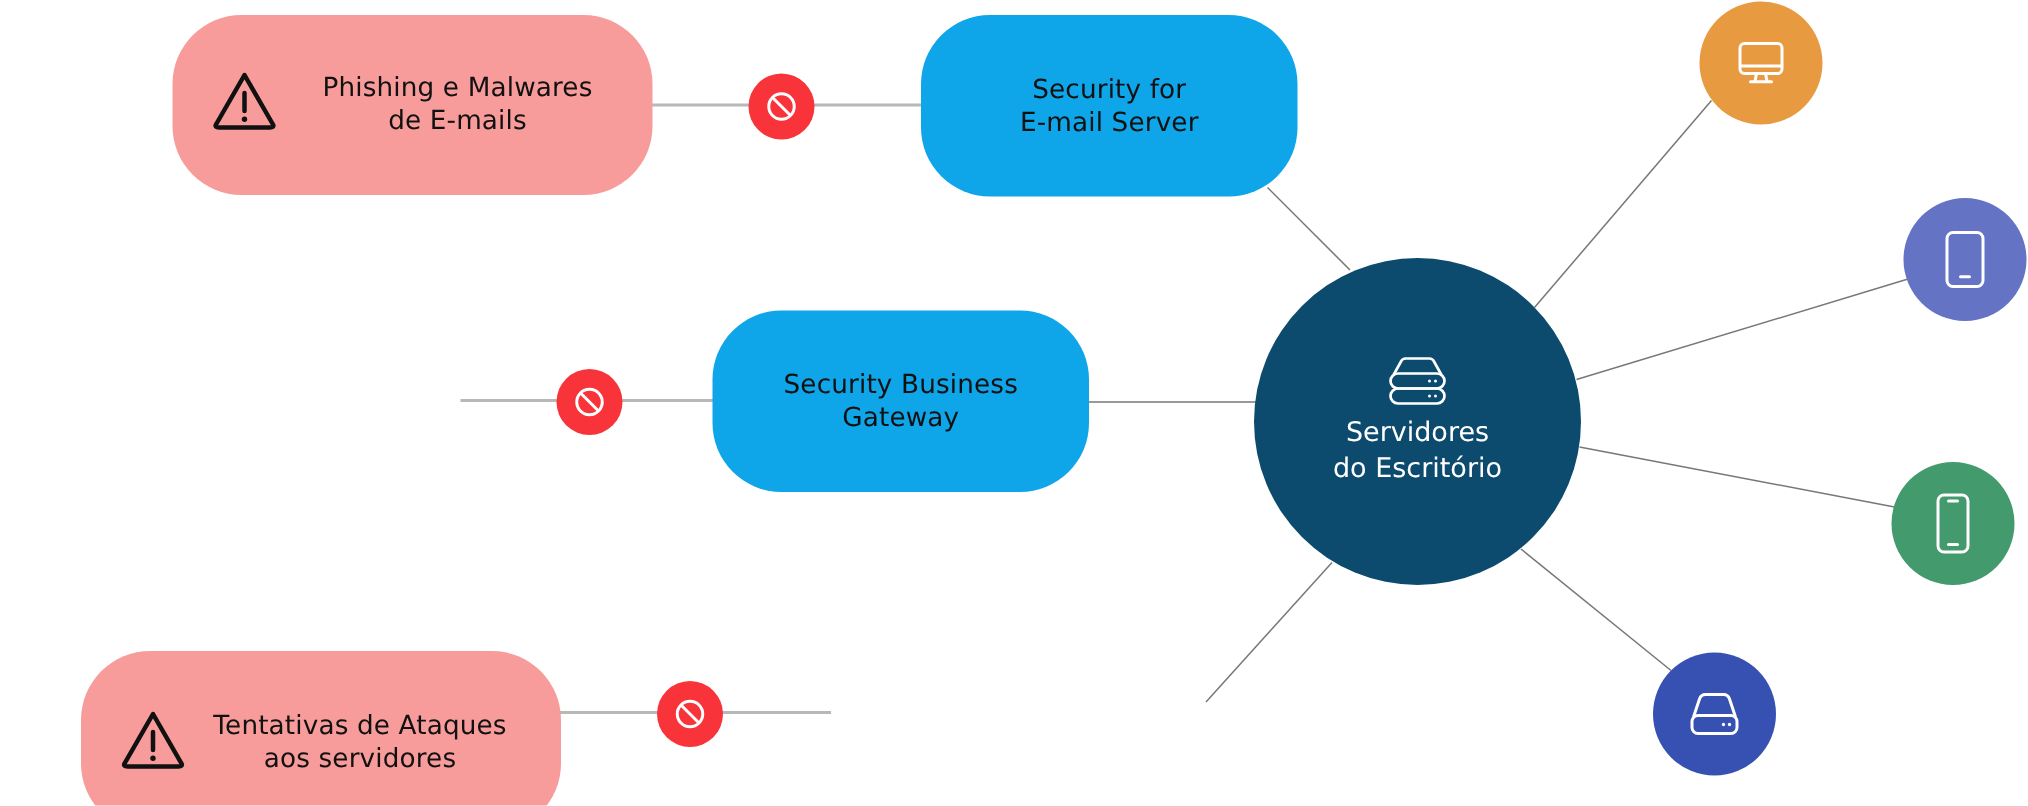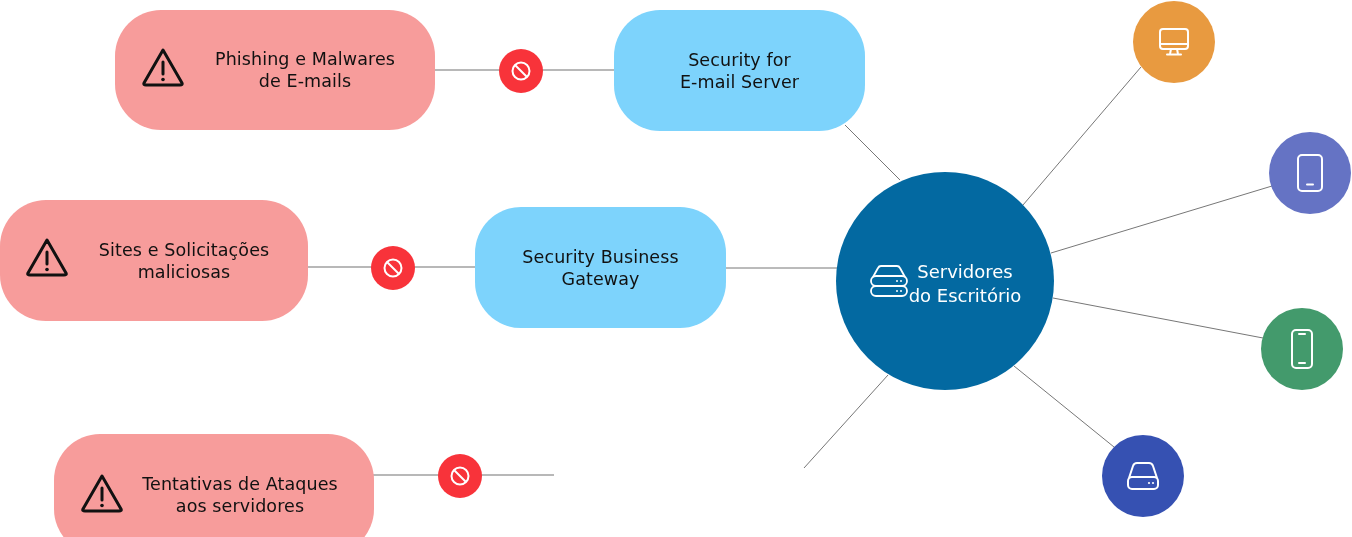--- a/index.html
+++ b/index.html
@@ -2,27 +2,27 @@
 <html><head>
 <meta charset="utf-8">
 <style>
   html, body { margin:0; padding:0; background:#ffffff; }
   body { width:1352px; height:537px; position:relative; overflow:hidden;
          font-family:"DejaVu Sans","Liberation Sans",sans-serif; }
   #canvas { position:absolute; left:0; top:0; width:1077px; height:537px; }
   svg.lines { position:absolute; left:0; top:0; width:1352px; height:537px; }
   .pill { position:absolute; border-radius:46px; display:flex; align-items:center; justify-content:center; box-sizing:border-box; }
   .threat { background:#f79c9b; }
-  .solution { background:#7dd3fc; }
+  .solution { background:#0ea5e9; }
   .pill .txt { color:#111111; font-size:17.5px; line-height:22px; text-align:center; white-space:pre-line; letter-spacing:0.1px; }
   .threat .txt { margin-left:8px; }
   .warn { position:absolute; width:44px; height:42px; }
   .block { position:absolute; width:44px; height:44px; border-radius:50%; background:#f8333a; display:flex; align-items:center; justify-content:center; }
-  .hub { position:absolute; left:836px; top:172px; width:218px; height:218px; border-radius:50%; background:#0369a1;
-         display:flex; flex-direction:row; align-items:center; justify-content:center; }
+  .hub { position:absolute; left:836px; top:172px; width:218px; height:218px; border-radius:50%; background:#0c4a6e;
+         display:flex; flex-direction:column; align-items:center; justify-content:center; }
   .hub .txt { color:#ffffff; font-size:18px; line-height:24px; text-align:center; white-space:pre-line; margin-top:6px; font-weight:500; }
   .device { position:absolute; width:82px; height:82px; border-radius:50%; display:flex; align-items:center; justify-content:center; }
 </style>
 </head>
 <body>
 
 <div id="canvas">
 
   <svg class="lines" viewBox="0 0 1352 537">
 
@@ -53,29 +53,20 @@
     <svg width="22" height="22" viewBox="0 0 22 22">
         <circle cx="11" cy="11" r="8.5" fill="none" stroke="#fff" stroke-width="2"></circle>
         <line x1="5" y1="5" x2="17" y2="17" stroke="#fff" stroke-width="2"></line>
       </svg>
   </div>
   <div class="pill solution" style="left:614px;top:10px;width:251px;height:121px;">
     <span class="txt">Security for
 E-mail Server</span>
   </div>
 
-  <div class="pill threat" style="left:0px;top:200px;width:308px;height:121px;">
-    <svg class="warn" style="left:25px;top:36px;" viewBox="0 0 44 42">
-      <path d="M22 4 L41 37 Q42 39 39 39 L5 39 Q2 39 3 37 Z" fill="none" stroke="#111" stroke-width="3" stroke-linejoin="round"></path>
-      <line x1="22" y1="16" x2="22" y2="28" stroke="#111" stroke-width="3" stroke-linecap="round"></line>
-      <circle cx="22" cy="33.5" r="1.8" fill="#111"></circle>
-    </svg>
-    <span class="txt" style="margin-left:60px;">Sites e Solicitações
-maliciosas</span>
-  </div>
   <div class="block" style="left:371px;top:246px;">
     <svg width="22" height="22" viewBox="0 0 22 22">
         <circle cx="11" cy="11" r="8.5" fill="none" stroke="#fff" stroke-width="2"></circle>
         <line x1="5" y1="5" x2="17" y2="17" stroke="#fff" stroke-width="2"></line>
       </svg>
   </div>
   <div class="pill solution" style="left:475px;top:207px;width:251px;height:121px;">
     <span class="txt">Security Business
 Gateway</span>
   </div>

